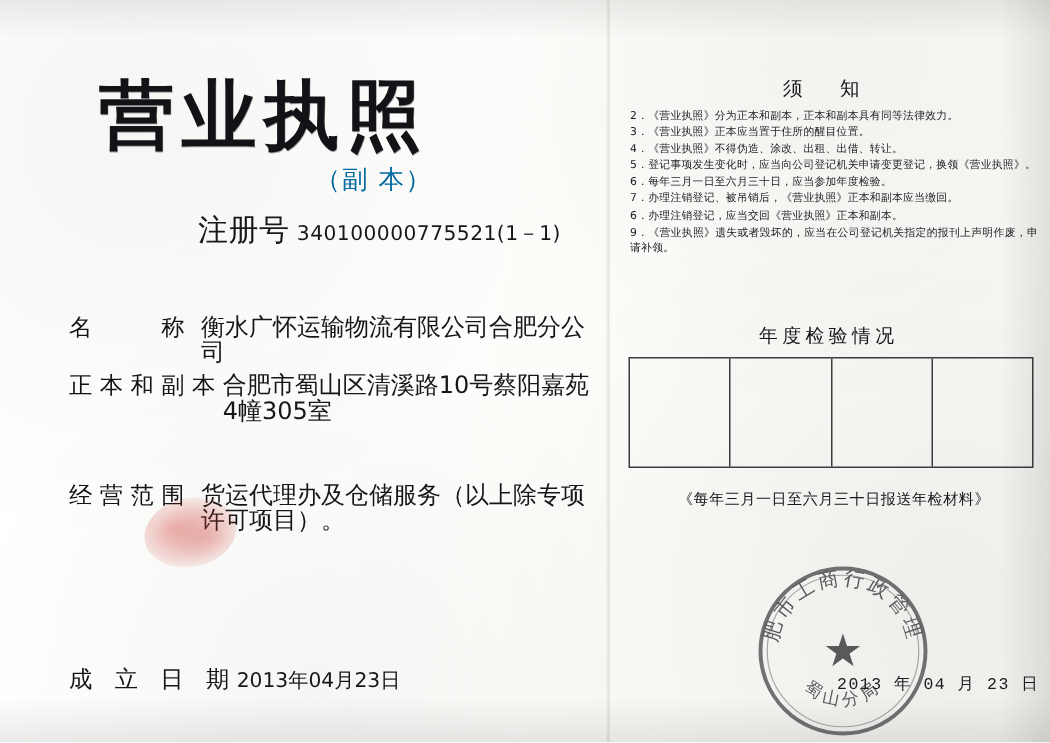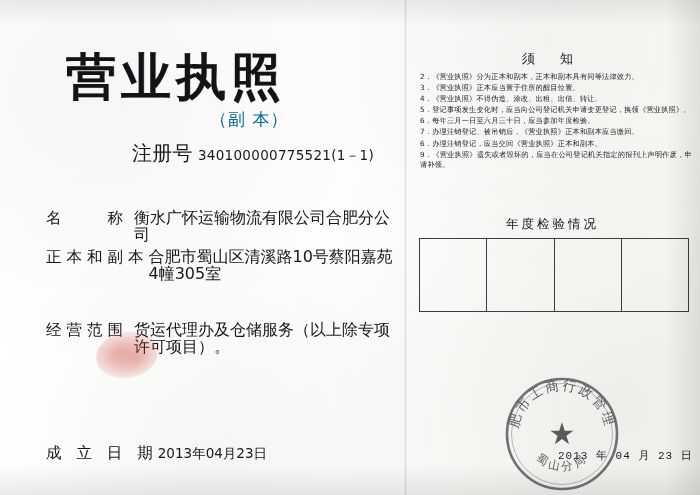--- a/index.html
+++ b/index.html
@@ -305,20 +305,21 @@
 
     <div id="inspection-title">年度检验情况</div>
 
     <div id="inspection-table">
       <div class="cell"></div>
       <div class="cell"></div>
       <div class="cell"></div>
       <div class="cell"></div>
     </div>
 
+    <div id="footer-note">《每年三月一日至六月三十日报送年检材料》</div>
 
     <div id="issue-date-line">2013 年 04 月 23 日</div>
 
     <svg id="official-seal" viewBox="0 0 116 116" xmlns="http://www.w3.org/2000/svg">
       <defs>
         <path id="sealTopArc" d="M 14,58 A 44,44 0 0 1 102,58"></path>
         <path id="sealBottomArc" d="M 22,58 A 36,36 0 0 0 94,58"></path>
       </defs>
       <circle cx="58" cy="58" r="55" fill="none" stroke="#2f2f33" stroke-width="2.6" opacity="0.85"></circle>
       <circle cx="58" cy="58" r="50.5" fill="none" stroke="#2f2f33" stroke-width="0.8" opacity="0.5"></circle>

